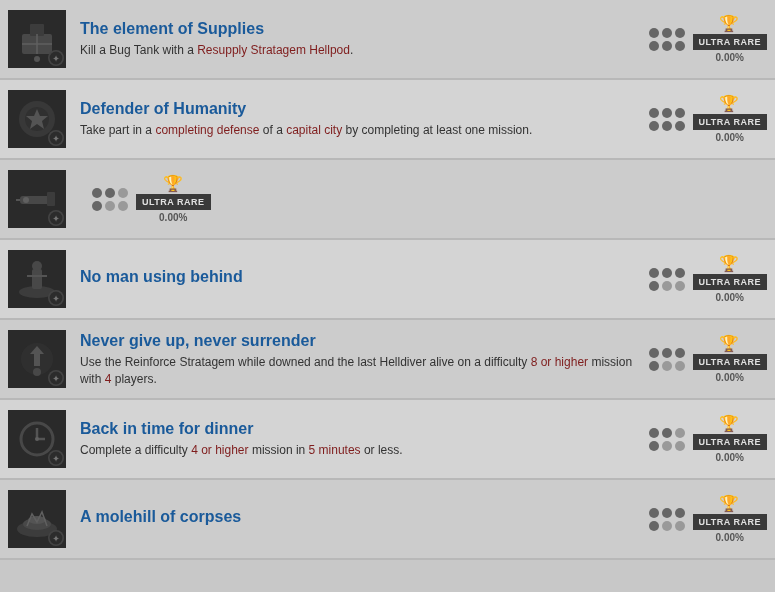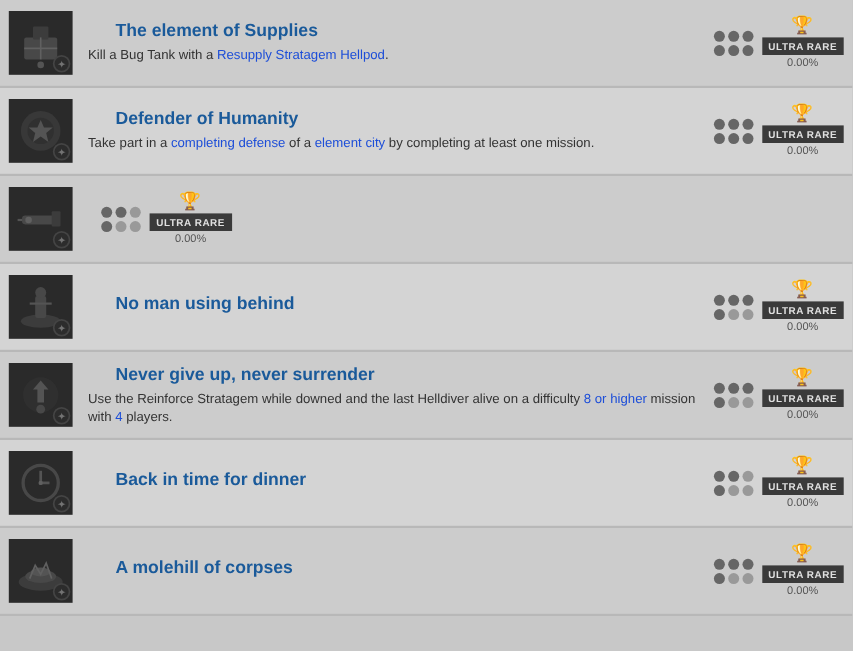--- a/index.html
+++ b/index.html
@@ -55,29 +55,28 @@
     .achievement-text {
       flex: 1;
       min-width: 0;
     }
     .achievement-title {
       font-size: 16px;
       font-weight: bold;
       color: #1a5a9a;
       margin-bottom: 4px;
       line-height: 1.2;
-      margin-left: 25px;
     }
     .achievement-desc {
       font-size: 12px;
       color: #333;
       line-height: 1.4;
     }
     .achievement-desc .highlight {
-      color: #1d4ed8;
+      color: #7f1d1d;
     }
     .achievement-stats {
       display: flex;
       align-items: center;
       flex-shrink: 0;
       margin-left: 12px;
       gap: 8px;
     }
     .dots-grid {
       display: grid;
@@ -110,20 +109,21 @@
       color: #e0e0e0;
       font-size: 9px;
       font-weight: bold;
       padding: 3px 6px;
       white-space: nowrap;
       letter-spacing: 0.5px;
     }
     .rarity-pct {
       font-size: 10px;
       color: #555;
+      font-weight: bold;
     }
   </style>
 </head>
 <body>
 
 <div class="achievement-list">
 <div class="achievement-row">
       <div class="achievement-icon">
         <svg viewBox="0 0 50 50" xmlns="http://www.w3.org/2000/svg">
     <rect x="10" y="20" width="30" height="20" fill="#555" rx="2"></rect>
@@ -168,21 +168,21 @@
   </svg>
         <div class="icon-badge">
           <svg width="10" height="10" viewBox="0 0 10 10">
             <circle cx="5" cy="5" r="4" fill="#222"></circle>
             <text x="5" y="7.5" text-anchor="middle" font-size="6" fill="#888">✦</text>
           </svg>
         </div>
       </div>
       <div class="achievement-text">
         <div class="achievement-title">Defender of Humanity</div>
-        <div class="achievement-desc">Take part in a <span class="highlight">completing defense</span> of a <span class="highlight">element city</span> by completing at least one mission.</div>
+        <div class="achievement-desc">Take part in a <span class="highlight">completing defense</span> of a <span class="highlight">capital city</span> by completing at least one mission.</div>
       </div>
       <div class="achievement-stats">
         <div class="dots-grid">
           <div class="dot active"></div>
           <div class="dot active"></div>
           <div class="dot active"></div>
           <div class="dot active"></div>
           <div class="dot active"></div>
           <div class="dot active"></div>
         </div>
@@ -302,20 +302,21 @@
   </svg>
         <div class="icon-badge">
           <svg width="10" height="10" viewBox="0 0 10 10">
             <circle cx="5" cy="5" r="4" fill="#222"></circle>
             <text x="5" y="7.5" text-anchor="middle" font-size="6" fill="#888">✦</text>
           </svg>
         </div>
       </div>
       <div class="achievement-text">
         <div class="achievement-title">Back in time for dinner</div>
+        <div class="achievement-desc">Complete a difficulty <span class="highlight">4 or higher</span> mission in <span class="highlight">5 minutes</span> or less.</div>
       </div>
       <div class="achievement-stats">
         <div class="dots-grid">
           <div class="dot active"></div>
           <div class="dot active"></div>
           <div class="dot"></div>
           <div class="dot active"></div>
           <div class="dot"></div>
           <div class="dot"></div>
         </div>

